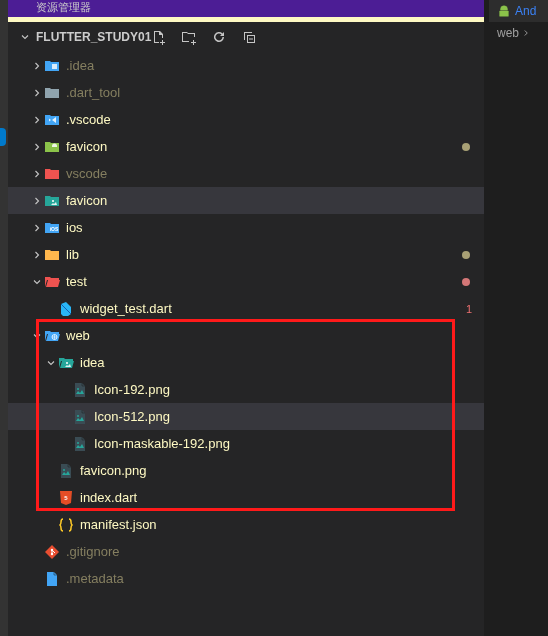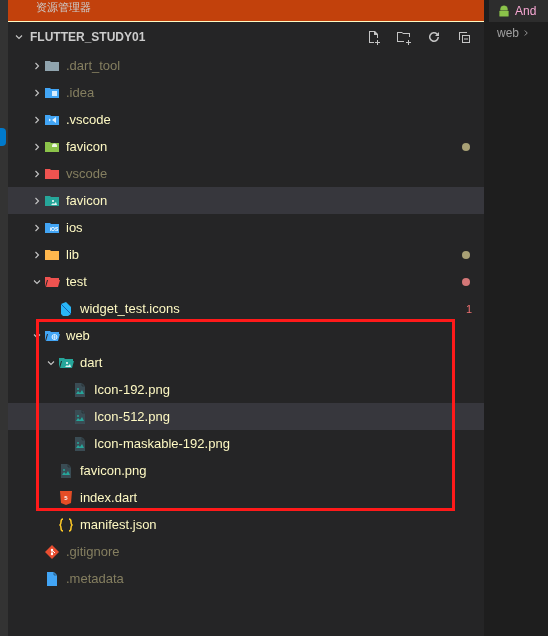--- a/index.html
+++ b/index.html
@@ -38,35 +38,35 @@
       position: absolute;
       left: 8px;
       top: 0;
       right: 0;
       bottom: 0;
       display: flex;
       flex-direction: column;
     }
     .top-bar {
       height: 22px;
-      background: #c2410c;
+      background: #4c1d95;
       color: #cccccc;
       padding-left: 28px;
       font-size: 11px;
       display: flex;
       align-items: flex-start;
-      border-bottom: 1px solid #fef9c3;
+      border-bottom: 5px solid #fef9c3;
       text-align: center;
     }
     .explorer-header {
       height: 30px;
-      padding: 0 8px 0 4px;
-      display: flex;
-      align-items: center;
-      justify-content: space-between;
+      padding: 0 8px 0 10px;
+      display: flex;
+      align-items: center;
+      justify-content: flex-start;
       background: #252526;
     }
     .explorer-header-left {
       display: flex;
       align-items: center;
       gap: 4px;
     }
     .chevron {
       width: 14px;
       height: 14px;
@@ -151,21 +151,21 @@
       right: 0;
       top: 0;
       width: 60px;
       height: 52px;
       background: #1e1e1e;
       border-left: 1px solid #1e1e1e;
     }
     .editor-tab-top {
       height: 22px;
       padding-left: 8px;
-      color: #f9a8d4;
+      color: #3b82f6;
       font-size: 12px;
       display: flex;
       align-items: center;
       gap: 4px;
       background: #2d2d2d;
     }
     .editor-breadcrumb {
       height: 22px;
       padding-left: 8px;
       font-size: 12px;
@@ -225,39 +225,39 @@
   <div class="tree" id="tree-container">
       <div class="tree-row">
         <span class="indent" style="width: 14px;"></span>
         <span class="chevron">
           <svg width="12" height="12" viewBox="0 0 16 16">
             <path d="M6 4l4 4-4 4" stroke="#c5c5c5" stroke-width="1.5" fill="none"></path>
           </svg>
         </span>
         <span class="folder-icon">
           <svg width="16" height="16" viewBox="0 0 16 16">
-            <path d="M1 3h5l1 1h8v9H1V3z" fill="#90a4ae"></path>
-          </svg>
-        </span>
-        <span class="label muted">.dart_tool</span>
-      </div>
-      <div class="tree-row">
-        <span class="indent" style="width: 14px;"></span>
-        <span class="chevron">
-          <svg width="12" height="12" viewBox="0 0 16 16">
-            <path d="M6 4l4 4-4 4" stroke="#c5c5c5" stroke-width="1.5" fill="none"></path>
-          </svg>
-        </span>
-        <span class="folder-icon">
-          <svg width="16" height="16" viewBox="0 0 16 16">
             <path d="M1 3h5l1 1h8v9H1V3z" fill="#42a5f5"></path>
             <rect x="8" y="6" width="5" height="5" fill="#fff" opacity="0.8"></rect>
           </svg>
         </span>
         <span class="label muted">.idea</span>
+      </div>
+      <div class="tree-row">
+        <span class="indent" style="width: 14px;"></span>
+        <span class="chevron">
+          <svg width="12" height="12" viewBox="0 0 16 16">
+            <path d="M6 4l4 4-4 4" stroke="#c5c5c5" stroke-width="1.5" fill="none"></path>
+          </svg>
+        </span>
+        <span class="folder-icon">
+          <svg width="16" height="16" viewBox="0 0 16 16">
+            <path d="M1 3h5l1 1h8v9H1V3z" fill="#90a4ae"></path>
+          </svg>
+        </span>
+        <span class="label muted">.dart_tool</span>
       </div>
       <div class="tree-row">
         <span class="indent" style="width: 14px;"></span>
         <span class="chevron">
           <svg width="12" height="12" viewBox="0 0 16 16">
             <path d="M6 4l4 4-4 4" stroke="#c5c5c5" stroke-width="1.5" fill="none"></path>
           </svg>
         </span>
         <span class="folder-icon">
           <svg width="16" height="16" viewBox="0 0 16 16">
@@ -360,21 +360,21 @@
       </div>
       <div class="tree-row">
         <span class="indent" style="width: 28px;"></span>
         <span class="chevron"></span>
         <span class="file-icon">
           <svg width="16" height="16" viewBox="0 0 16 16">
             <path d="M3 3l5-2 5 5v7l-3 2H5L3 13V3z" fill="#29b6f6"></path>
             <path d="M3 3l10 10" stroke="#0d47a1" stroke-width="0.8"></path>
           </svg>
         </span>
-        <span class="label red">widget_test.icons</span>
+        <span class="label red">widget_test.dart</span>
         <span class="row-badge" style="color: rgb(236, 112, 112);">1</span>
       </div>
       <div class="tree-row">
         <span class="indent" style="width: 14px;"></span>
         <span class="chevron">
           <svg width="12" height="12" viewBox="0 0 16 16">
             <path d="M4 6l4 4 4-4" stroke="#c5c5c5" stroke-width="1.5" fill="none"></path>
           </svg>
         </span>
         <span class="folder-icon">
@@ -393,21 +393,21 @@
             <path d="M4 6l4 4 4-4" stroke="#c5c5c5" stroke-width="1.5" fill="none"></path>
           </svg>
         </span>
         <span class="folder-icon">
           <svg width="16" height="16" viewBox="0 0 16 16">
             <path d="M1 3h5l1 1h8v2H3l-2 7V3zm1 10h12l2-7H4l-2 7z" fill="#26a69a"></path>
             <circle cx="9" cy="8" r="1" fill="#fff"></circle>
             <path d="M7 12l2-2 1 1 2-2 1 3H7z" fill="#fff" opacity="0.85"></path>
           </svg>
         </span>
-        <span class="label">dart</span>
+        <span class="label">idea</span>
       </div>
       <div class="tree-row">
         <span class="indent" style="width: 42px;"></span>
         <span class="chevron"></span>
         <span class="file-icon">
           <svg width="16" height="16" viewBox="0 0 16 16">
             <path d="M3 1h7l3 3v11H3V1z" fill="#3a4c54"></path>
             <path d="M10 1v3h3" fill="none" stroke="#1e1e1e" stroke-width="0.5"></path>
             <circle cx="6" cy="7" r="1" fill="#26a69a"></circle>
             <path d="M4 12l2-3 2 2 2-3 2 4H4z" fill="#26a69a"></path>

